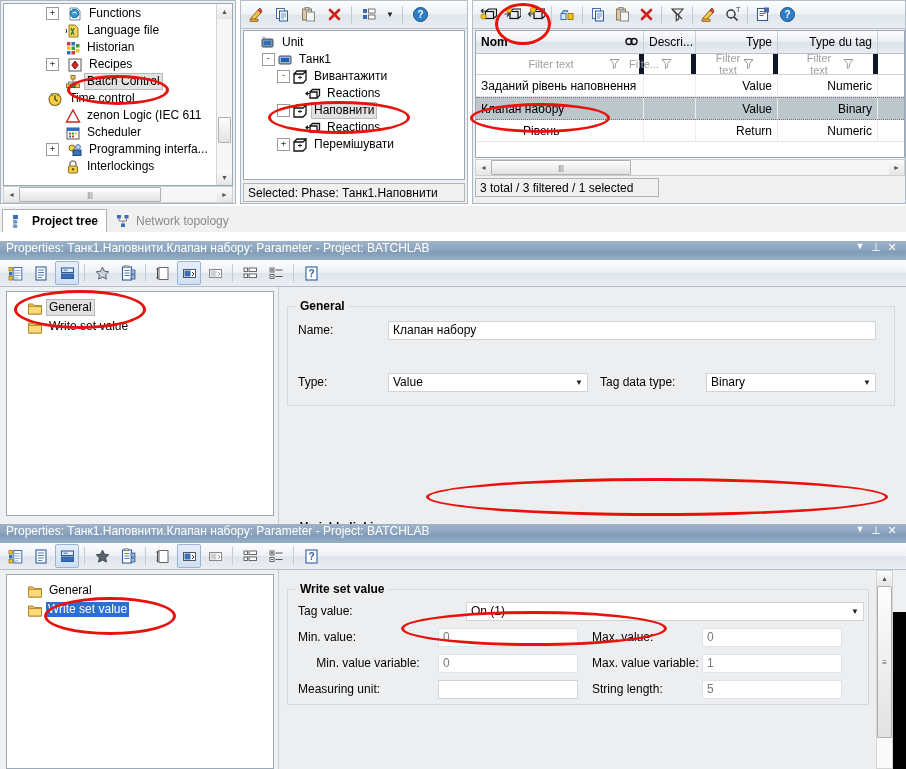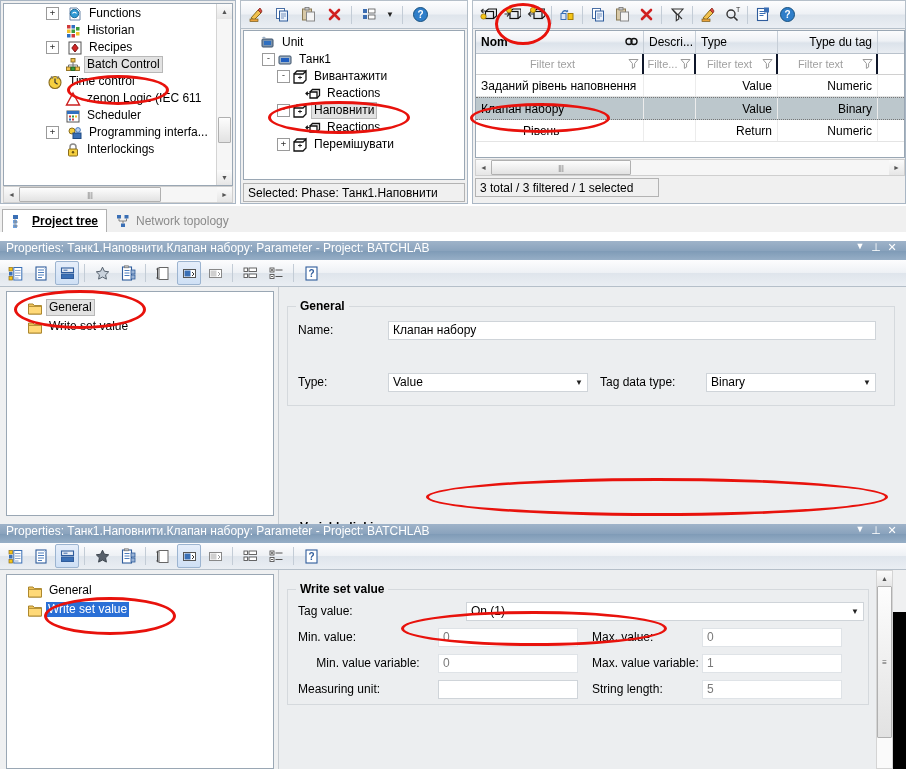--- a/index.html
+++ b/index.html
@@ -48,29 +48,29 @@
 
   
   .gridhdr{
     background:linear-gradient(to bottom,#fcfcfd 0%,#eef1f5 45%,#dce3eb 55%,#e9edf2 100%);
     border-bottom:1px solid #b9c2cc;display:flex;height:22px;align-items:center;
     font-size:12px;font-weight:normal;
   }
   .gh{display:flex;align-items:center;height:100%;padding:0 5px;border-right:1px solid #c6ced7;box-sizing:border-box;}
   .filterrow{display:flex;height:20px;background:#fff;border-bottom:1px solid #d0d0d0;}
   .fcell{display:flex;align-items:center;justify-content:flex-end;height:100%;
-         padding:0 3px;border-right:2px solid #0f172a;box-sizing:border-box;color:#a0a0a0;font-size:11px;}
+         padding:0 19px;border-right:5px solid #0f172a;box-sizing:border-box;color:#a0a0a0;font-size:11px;}
   .grow{display:flex;height:21px;align-items:center;border-bottom:1px solid #e4e4e4;background:#fff;}
   .grow.selected{background:#bcc7cc;border-top:1px dotted #777;border-bottom:1px dotted #777;}
   .gc{height:100%;display:flex;align-items:center;padding:0 5px;border-right:1px solid #ececec;box-sizing:border-box;}
 
   
   .tabstrip{display:flex;align-items:flex-end;background:#f0f0f0;height:24px;}
   .tab{display:flex;align-items:center;gap:4px;height:22px;padding:0 8px;font-size:12px;}
-  .tab.active{background:#fff;border:1px solid #b0b0b0;border-bottom:none;font-weight:bold;color:#000;text-decoration:underline;}
+  .tab.active{background:#fff;border:1px solid #b0b0b0;border-bottom:none;font-weight:bold;color:#000;}
   .tab.inactive{color:#8a8a8a;}
 
   
   .propTitle{
     background:linear-gradient(to bottom,#9fb3c9 0%,#8aa3bd 50%,#7e9ab6 51%,#96aec6 100%);
     color:#fff;font-size:12px;display:flex;align-items:flex-start;
     padding:0 6px;height:19px;
   }
   .propTitle .ttext{flex:1;white-space:nowrap;overflow:hidden;}
   .propTitle .tctl{width:16px;text-align:center;font-size:11px;color:#fff;}
@@ -108,20 +108,30 @@
                 <path d="M3 2h7l3 3v9H3z" fill="#fff" stroke="#6b86a8" stroke-width="1"></path>
                 <circle cx="7.5" cy="7.5" r="4.2" fill="#2f9ad4" stroke="#1b6a97" stroke-width="1"></circle>
                 <path d="M5.5 7.5 q2 -2.5 4 0" stroke="#fff" stroke-width="1.2" fill="none"></path>
               </svg></span>
             <span class="tlabel">Functions</span>
           </div>
           <div class="trow" style="padding-left: 42px;">
             <span class="spacer" style="width:13px"></span>
             <span class="spacer" style="width:6px"></span>
             <span class="ic"><svg width="16" height="16" viewBox="0 0 16 16">
+                <path d="M4 2h6l3 3v9H4z" fill="#f6d35b" stroke="#9b7c1a" stroke-width="1"></path>
+                <path d="M6 5 l3 7 M9 5 l-3 7" stroke="#2b7a2b" stroke-width="1.2"></path>
+                <path d="M1 6 q1.5 2 0 4" stroke="#333" stroke-width="1" fill="none"></path>
+              </svg></span>
+            <span class="tlabel">Language file</span>
+          </div>
+          <div class="trow" style="padding-left: 42px;">
+            <span class="spacer" style="width:13px"></span>
+            <span class="spacer" style="width:6px"></span>
+            <span class="ic"><svg width="16" height="16" viewBox="0 0 16 16">
                 <rect x="2" y="2" width="3.5" height="3.5" fill="#d03a3a"></rect>
                 <rect x="6.5" y="2" width="3.5" height="3.5" fill="#2f6fc0"></rect>
                 <rect x="2" y="6.5" width="3.5" height="3.5" fill="#f0c02a"></rect>
                 <rect x="6.5" y="6.5" width="3.5" height="3.5" fill="#3a9a3a"></rect>
                 <rect x="2" y="11" width="3.5" height="3.5" fill="#2f6fc0"></rect>
                 <rect x="6.5" y="11" width="3.5" height="3.5" fill="#d03a3a"></rect>
                 <rect x="11" y="4" width="3.5" height="3.5" fill="#3a9a3a"></rect>
                 <rect x="11" y="9" width="3.5" height="3.5" fill="#f0c02a"></rect>
               </svg></span>
             <span class="tlabel">Historian</span>
@@ -439,21 +449,21 @@
           <span>Nom</span>
           <span style="margin-left:auto;font-size:11px;"><svg width="13" height="11" viewBox="0 0 13 11">
               <circle cx="4" cy="5.5" r="3" fill="none" stroke="#111" stroke-width="1.4"></circle>
               <circle cx="9" cy="5.5" r="3" fill="none" stroke="#111" stroke-width="1.4"></circle>
               <path d="M6.6 4.6 h-0.2" stroke="#111" stroke-width="1.2"></path>
             </svg></span>
         </div>
         <div class="gh" style="width: 52px; justify-content: flex-start;">
           <span>Descri...</span>
         </div>
-        <div class="gh" style="width: 82px; ">
+        <div class="gh" style="width: 82px; justify-content: flex-end;">
           <span>Type</span>
         </div>
         <div class="gh" style="width: 100px; justify-content: flex-end;">
           <span>Type du tag</span>
         </div>
       </div>
     <div class="filterrow" id="gridfilter">
         <div class="fcell" style="width: 168px;">
           <span style="flex:1;text-align:center;">Filter text</span>
           <span style="margin-left:2px;"><svg width="11" height="11" viewBox="0 0 11 11">

